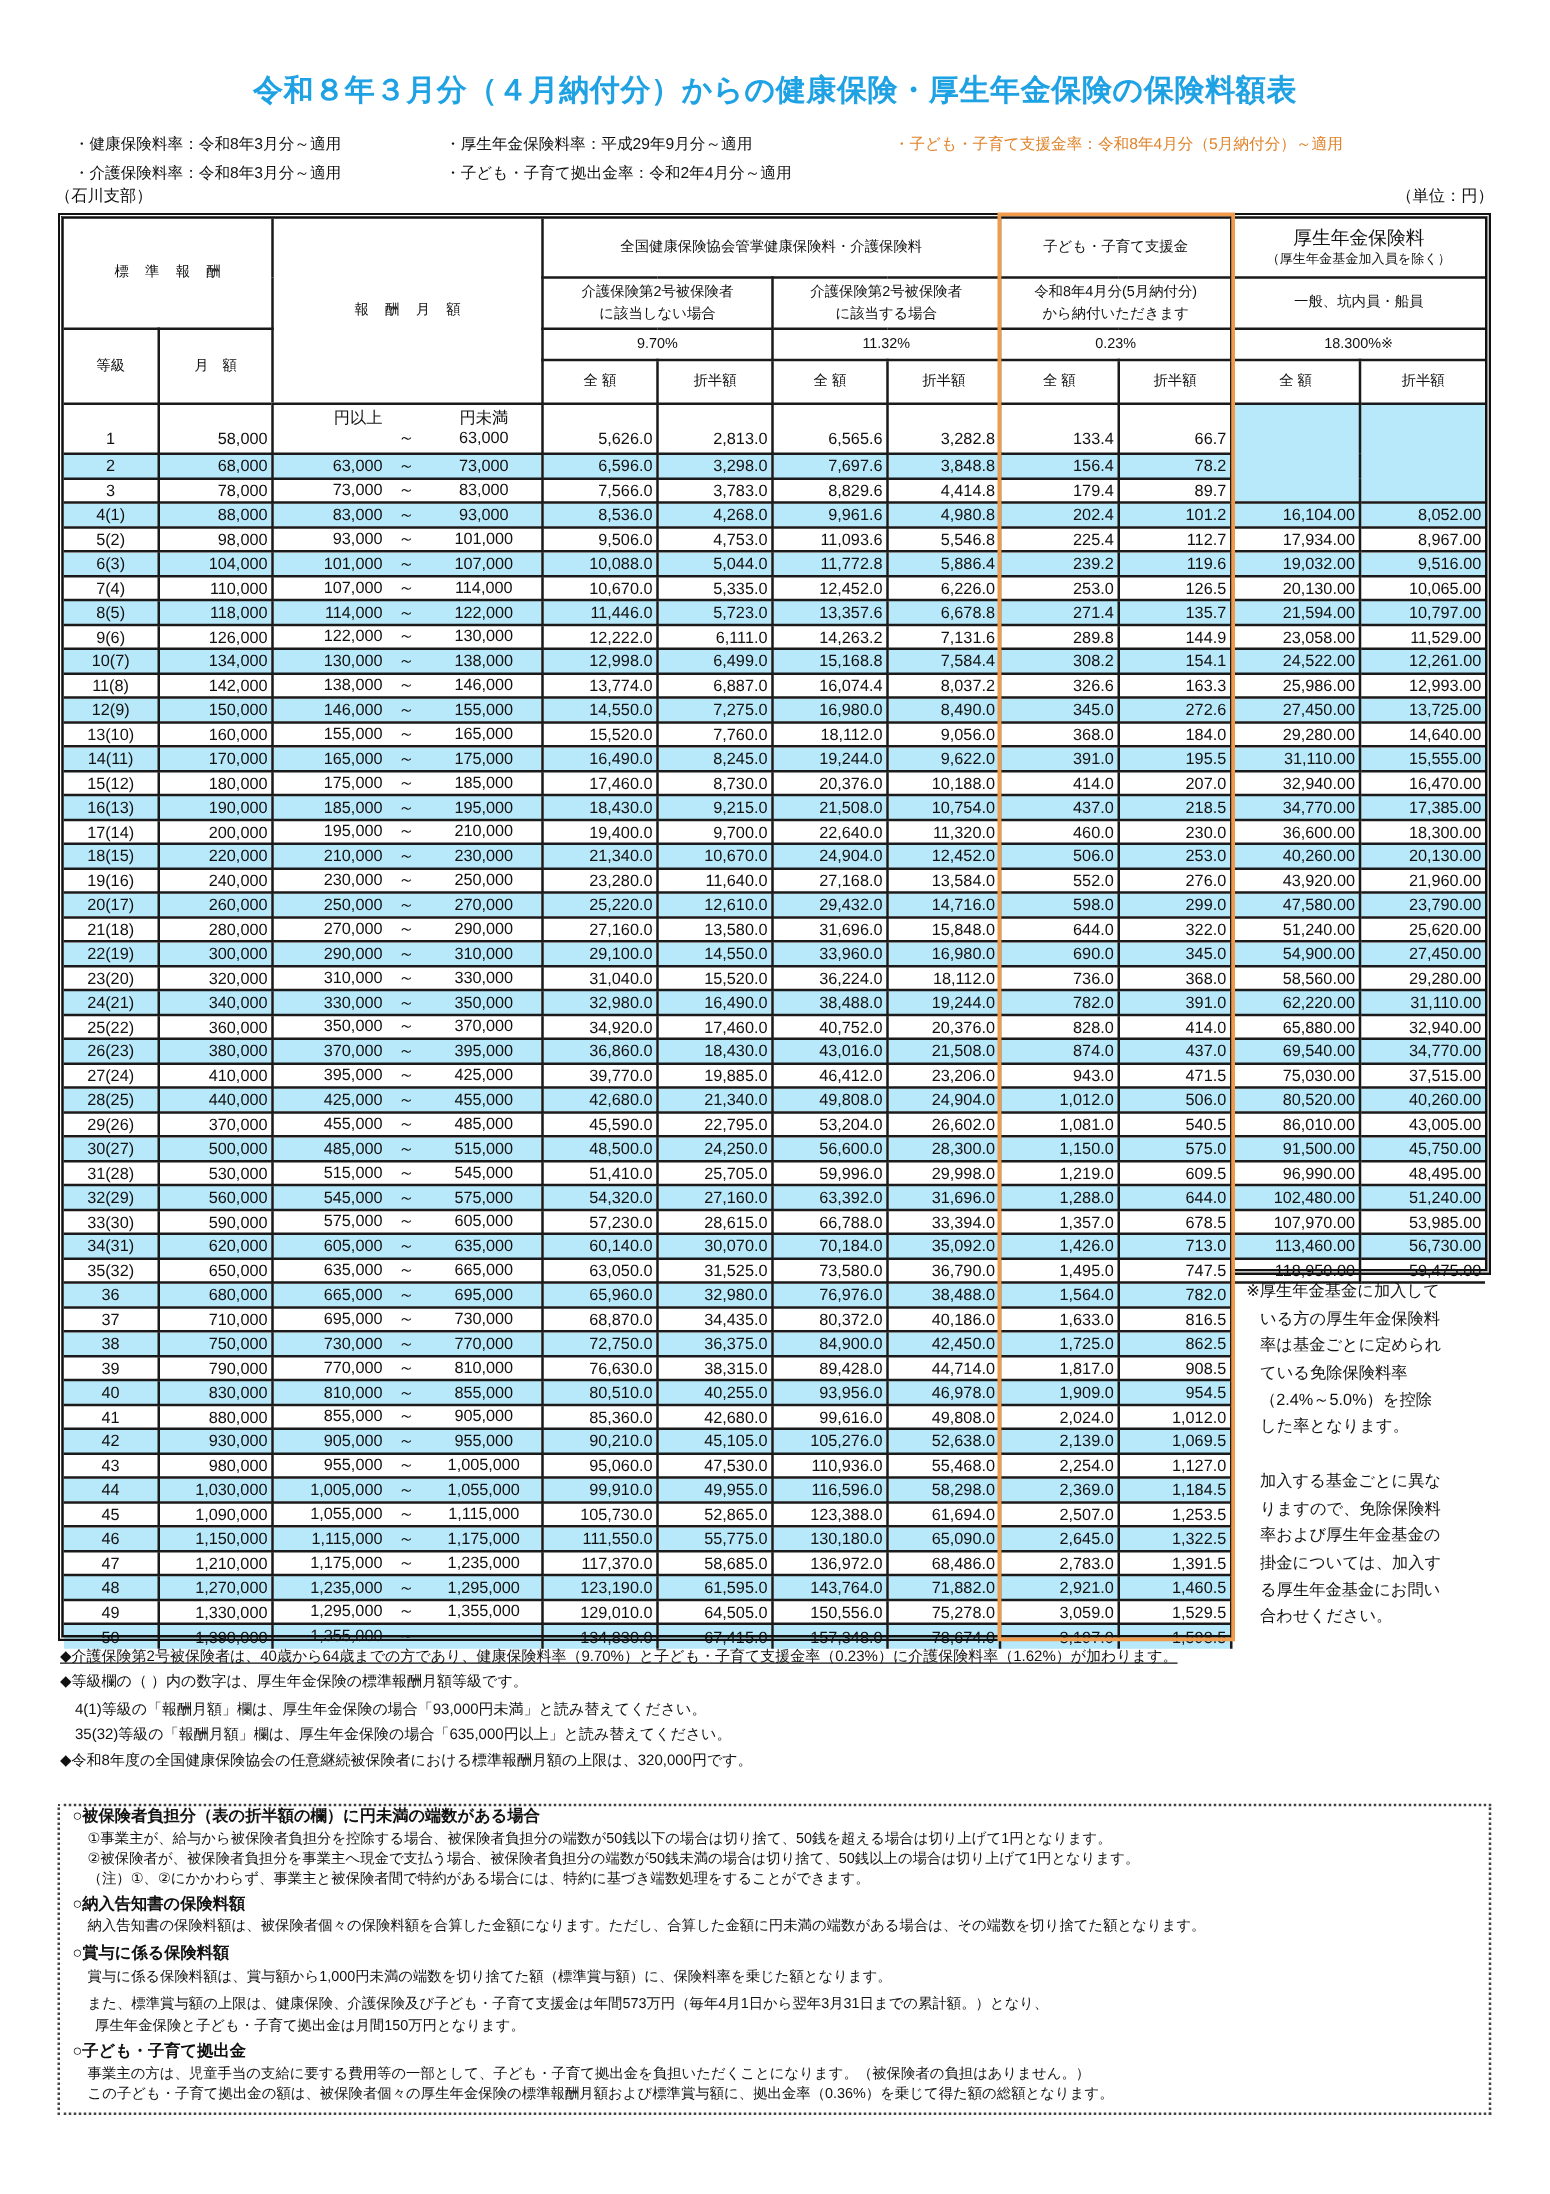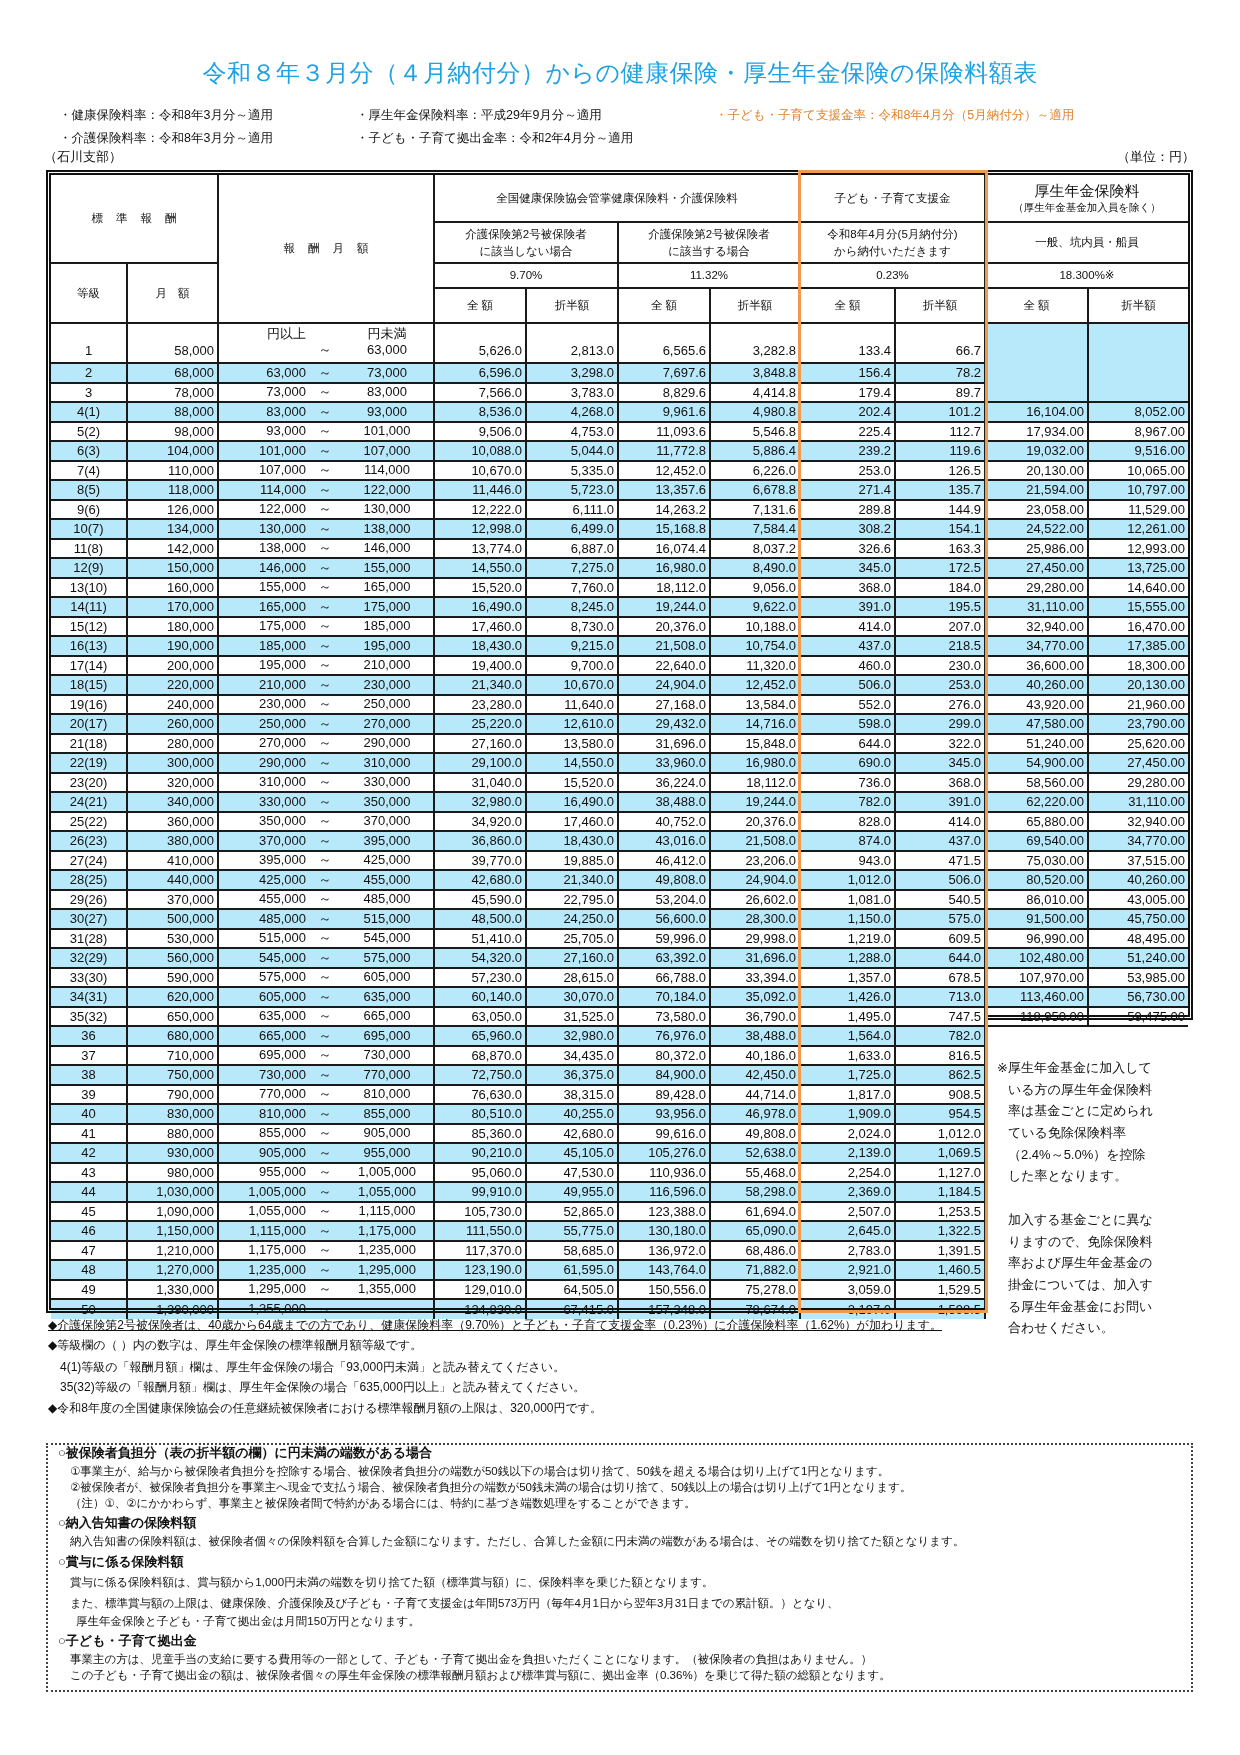--- a/index.html
+++ b/index.html
@@ -1,20 +1,20 @@
 <!DOCTYPE html>
 <html style="--title: #1ea2e4; --orange: #f09a4b; --orange-text: #e0832a; --stripe: #b8e9fa; --line: #1a1a1a;"><head>
 <meta charset="utf-8">
 <style>
 :root{--title:#1ea2e4;--orange:#f09a4b;--orange-text:#e0832a;--stripe:#b8e9fa;--line:#1a1a1a;}
 *{box-sizing:border-box;margin:0;padding:0}
 html,body{width:1240px;height:1755px;background:#fff}
 body{position:relative;overflow:hidden;font-family:"Liberation Sans","DejaVu Sans",sans-serif;color:#111}
 .abs{position:absolute;white-space:nowrap}
-.title{left:0;top:58px;width:1240px;text-align:center;font-size:24px;line-height:30px;font-weight:normal;color:var(--title);letter-spacing:0.5px}
+.title{left:0;top:58px;width:1240px;text-align:center;font-size:24px;line-height:30px;font-weight:bold;color:var(--title);letter-spacing:0.5px}
 .info{font-size:12.5px;line-height:16px}
 .orange-text{color:var(--orange-text)}
 .small-label{font-size:13px;line-height:16px}
 
 table.grid{position:absolute;left:51px;top:175px;width:1137px;border-collapse:collapse;table-layout:fixed}
 .grid td{border-right:2px solid var(--line);border-bottom:2px solid var(--line);padding:0 3px;white-space:nowrap;overflow:hidden}
 .grid td.lastcol{border-right:none}
 .grid .hd td{text-align:center;vertical-align:middle;font-size:11.5px;line-height:17px}
 .grid tr.h1{height:47px}
 .grid tr.h2{height:41px}
@@ -42,21 +42,21 @@
 .rt2{width:38px;text-align:center}
 .rto{flex:1;text-align:center}
 .grid td.pblank{background:var(--stripe)!important}
 .grid td.pnote{background:#fff!important;border:none!important}
 
 .frame{position:absolute;pointer-events:none}
 .frame-main{left:46px;top:170px;width:941px;height:1143px;border-left:5px double #111;border-top:5px double #111;border-bottom:5px double #111}
 .frame-pension{left:985px;top:170px;width:208px;height:850px;border-top:5px double #111;border-right:5px double #111;border-bottom:5px double #111}
 .frame-orange{left:798px;top:170px;width:190px;height:1143px;border:3px solid var(--orange)}
 
-.pnote-text{left:997px;top:1057px;font-size:13px;line-height:21.7px}
+.pnote-text{left:997px;top:1022px;font-size:13px;line-height:21.7px}
 .pnote-text div{height:21.7px}
 .pnote-text .ind{padding-left:11px}
 
 .foot{font-size:12px;line-height:15px}
 .foot.u{text-decoration:underline}
 
 .notes-box{left:46px;top:1443px;width:1147px;height:249px;border:2px dotted #444}
 .nh{font-size:13px;line-height:16px;font-weight:bold;left:58px}
 .nl{font-size:11.5px;line-height:16px;left:70px}
 .nl.ind2{left:76px}
@@ -353,21 +353,21 @@
             <span class="rf">146,000</span>
             <span class="rt2">～</span>
             <span class="rto">155,000</span>
           </div>
         </td>
         <td class="c-num">14,550.0</td>
         <td class="c-num">7,275.0</td>
         <td class="c-num">16,980.0</td>
         <td class="c-num">8,490.0</td>
         <td class="c-num">345.0</td>
-        <td class="c-num">172.5</td>
+        <td class="c-num">272.6</td>
         <td class="c-num">27,450.00</td>
         <td class="c-num lastcol">13,725.00</td>
       </tr>
       <tr class="drow">
         <td class="c-grade">13(10)</td>
         <td class="c-num">160,000</td>
         <td class="c-range">
           <div class="rline">
             <span class="rf">155,000</span>
             <span class="rt2">～</span>

